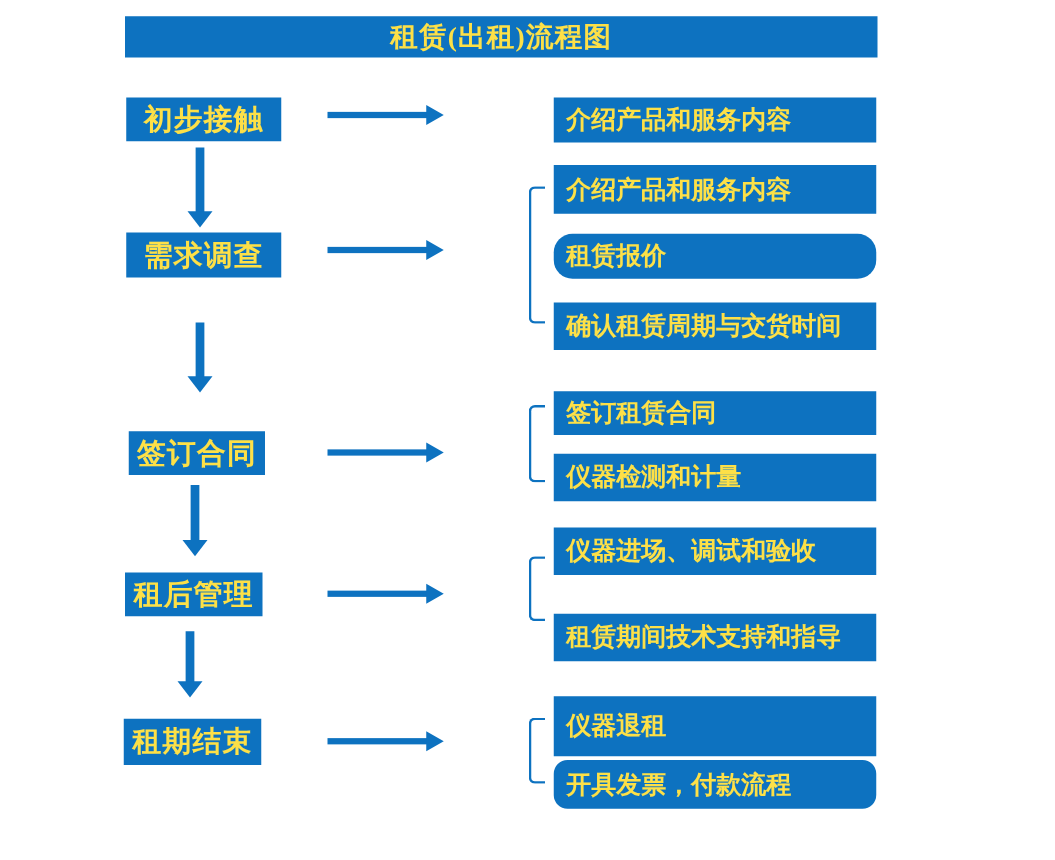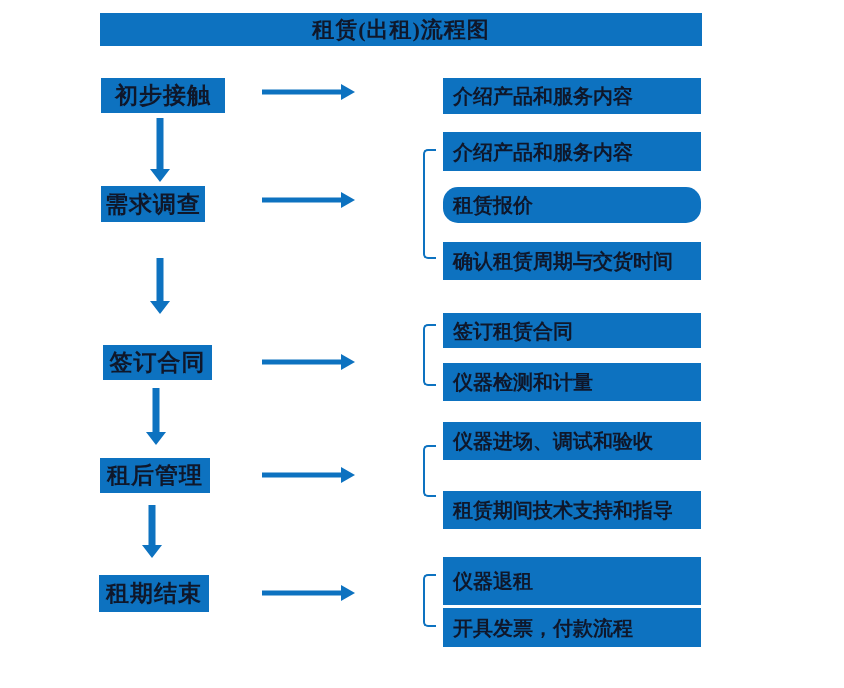--- a/index.html
+++ b/index.html
@@ -11,21 +11,21 @@
     height: 688px;
     background: #ffffff;
     overflow: hidden;
     font-family: "Liberation Serif", "DejaVu Serif", serif;
     font-weight: bold;
     color: #ffffff;
   }
   .bluebox {
     position: absolute;
     background: var(--blue);
-    color: #0f172a;
+    color: #fde047;
     display: flex;
     align-items: center;
     white-space: nowrap;
     line-height: 1;
     text-align: center;
   }
   .title-bar {
     left: 100px; top: 13px; width: 602px; height: 33px;
     justify-content: center;
     font-size: 22px;
@@ -36,35 +36,35 @@
     font-size: 23px;
     letter-spacing: 1px;
   }
   .rbox {
     left: 443px; width: 258px;
     padding-left: 10px;
     font-size: 20px;
   }
   
   .s0 { left: 101px; top: 78px;  width: 124px; height: 35px; }
-  .s1 { left: 101px; top: 186px; width: 104px; height: 36px; }
+  .s1 { left: 101px; top: 186px; width: 124px; height: 36px; }
   .s2 { left: 103px; top: 345px; width: 109px; height: 35px; }
   .s3 { left: 100px; top: 458px; width: 110px; height: 35px; }
   .s4 { left: 99px;  top: 575px; width: 110px; height: 37px; }
   
   .r0 { top: 78px;  height: 36px; }
   .r1 { top: 132px; height: 39px; }
   .r2 { top: 187px; height: 36px; border-radius: 15px; }
   .r3 { top: 242px; height: 38px; }
   .r4 { top: 313px; height: 35px; }
   .r5 { top: 363px; height: 38px; }
   .r6 { top: 422px; height: 38px; }
   .r7 { top: 491px; height: 38px; }
   .r8 { top: 557px; height: 48px; }
-  .r9 { top: 608px; height: 39px; }
+  .r9 { top: 608px; height: 39px; border-radius: 11px; }
   
   .h-arrow { position: absolute; left: 262px; width: 93px; height: 18px; }
   .h-arrow .shaft {
     position: absolute; left: 0; right: 13px; top: 50%;
     transform: translateY(-50%);
     height: 5px; background: var(--blue);
   }
   .h-arrow .head {
     position: absolute; right: 0; top: 50%;
     transform: translateY(-50%);

